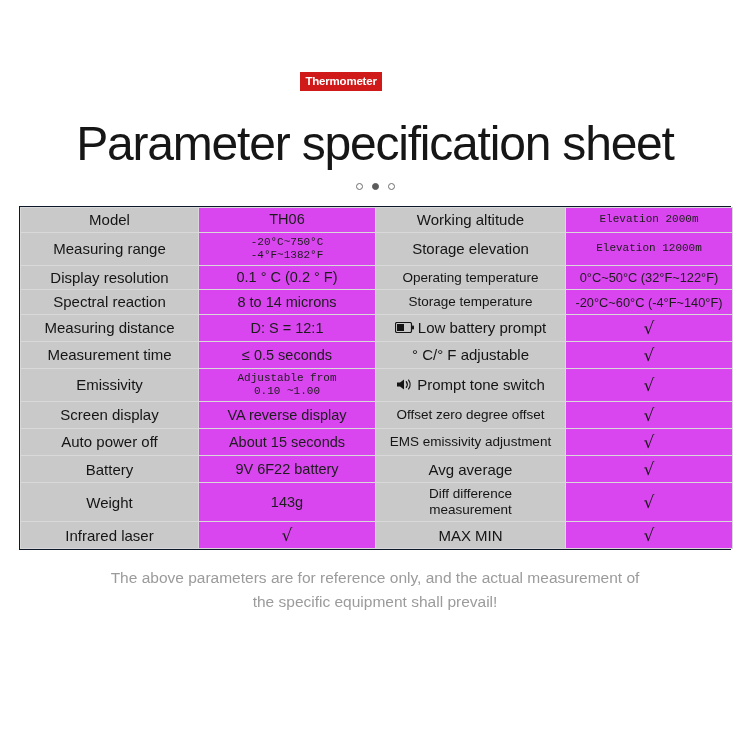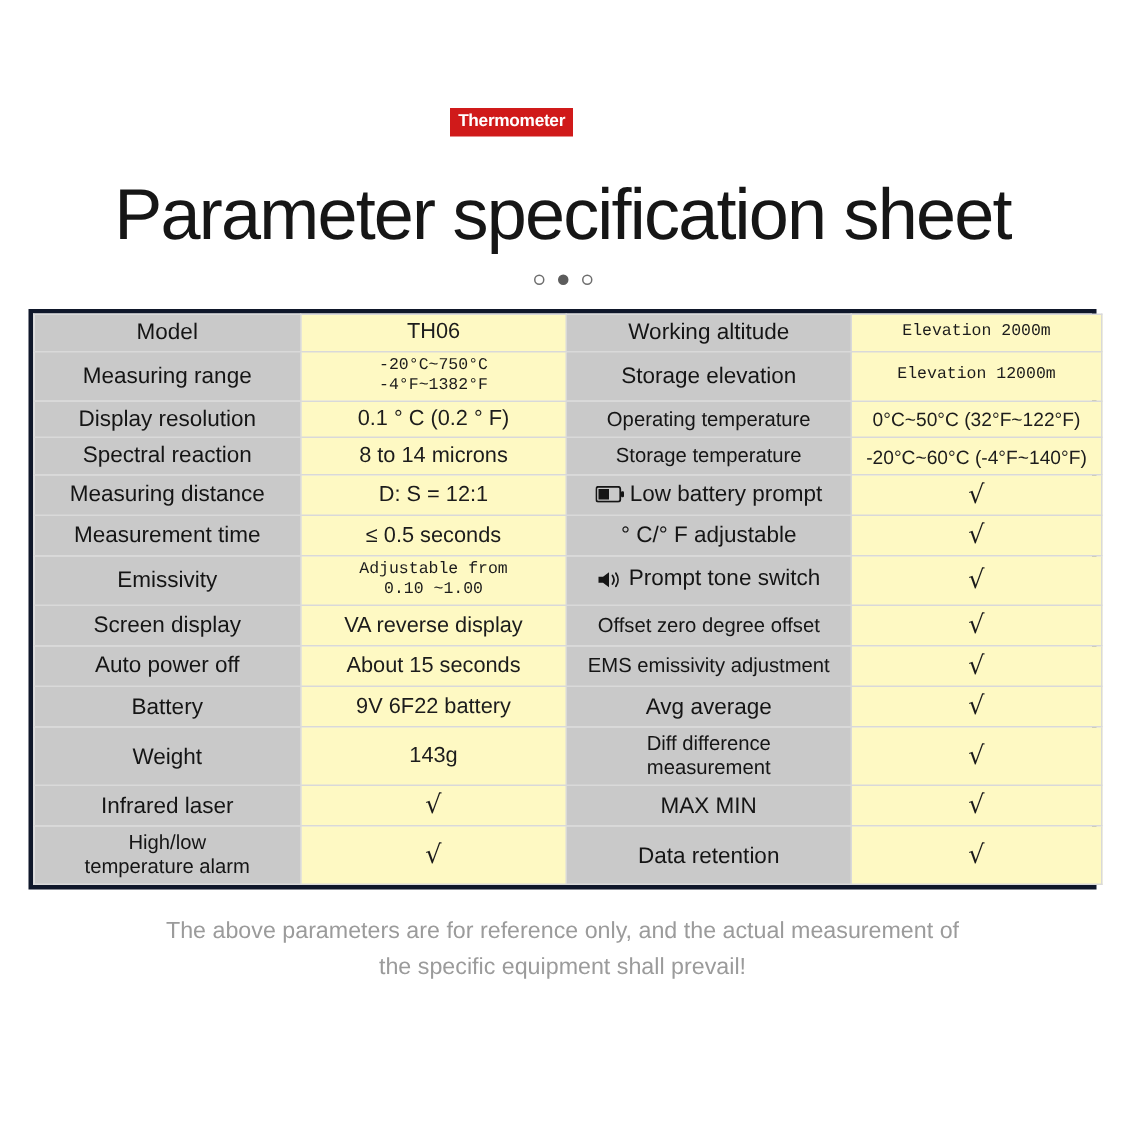--- a/index.html
+++ b/index.html
@@ -85,21 +85,21 @@
   }
   .dot.filled {
     background: #5c5c5c;
     border-color: #5c5c5c;
   }
 
   
   .table-wrap {
     margin: 15px auto 0 auto;
     width: 712px;
-    border: 3px solid #0f172a;
+    border: 1px solid #0f172a;
     background: #ffffff;
     box-sizing: border-box;
   }
   table {
     border-collapse: collapse;
     width: 100%;
     table-layout: fixed;
   }
   td {
     border: 1px solid #d9d9d9;
@@ -115,21 +115,21 @@
   col.c2 { width: 177px; }
   col.c3 { width: 190px; }
   col.c4 { width: 167px; }
 
   td.label {
     background: #c9c9c9;
     font-size: 15px;
     color: #151515;
   }
   td.value {
-    background: #fef9c3;
+    background: #d946ef;
     font-size: 14.5px;
     color: #1c1c1c;
   }
   td.value.small {
     font-size: 11px;
     font-family: Liberation Mono, monospace;
   }
   td.value.xsmall {
     font-size: 12.8px;
   }
@@ -307,29 +307,20 @@
           <td class="value"><span class="check">√</span></td>
         </tr>
 
         <tr>
           <td class="label">Infrared laser</td>
           <td class="value"><span class="check">√</span></td>
           <td class="label">MAX MIN</td>
           <td class="value"><span class="check">√</span></td>
         </tr>
 
-        <tr>
-          <td class="label small">
-            <span class="multi">High/low</span>
-            <span class="multi">temperature alarm</span>
-          </td>
-          <td class="value"><span class="check">√</span></td>
-          <td class="label">Data retention</td>
-          <td class="value"><span class="check">√</span></td>
-        </tr>
 
       </tbody>
     </table>
   </div>
 
   <div class="footnote">
     <div>The above parameters are for reference only, and the actual measurement of</div>
     <div>the specific equipment shall prevail!</div>
   </div>
 

